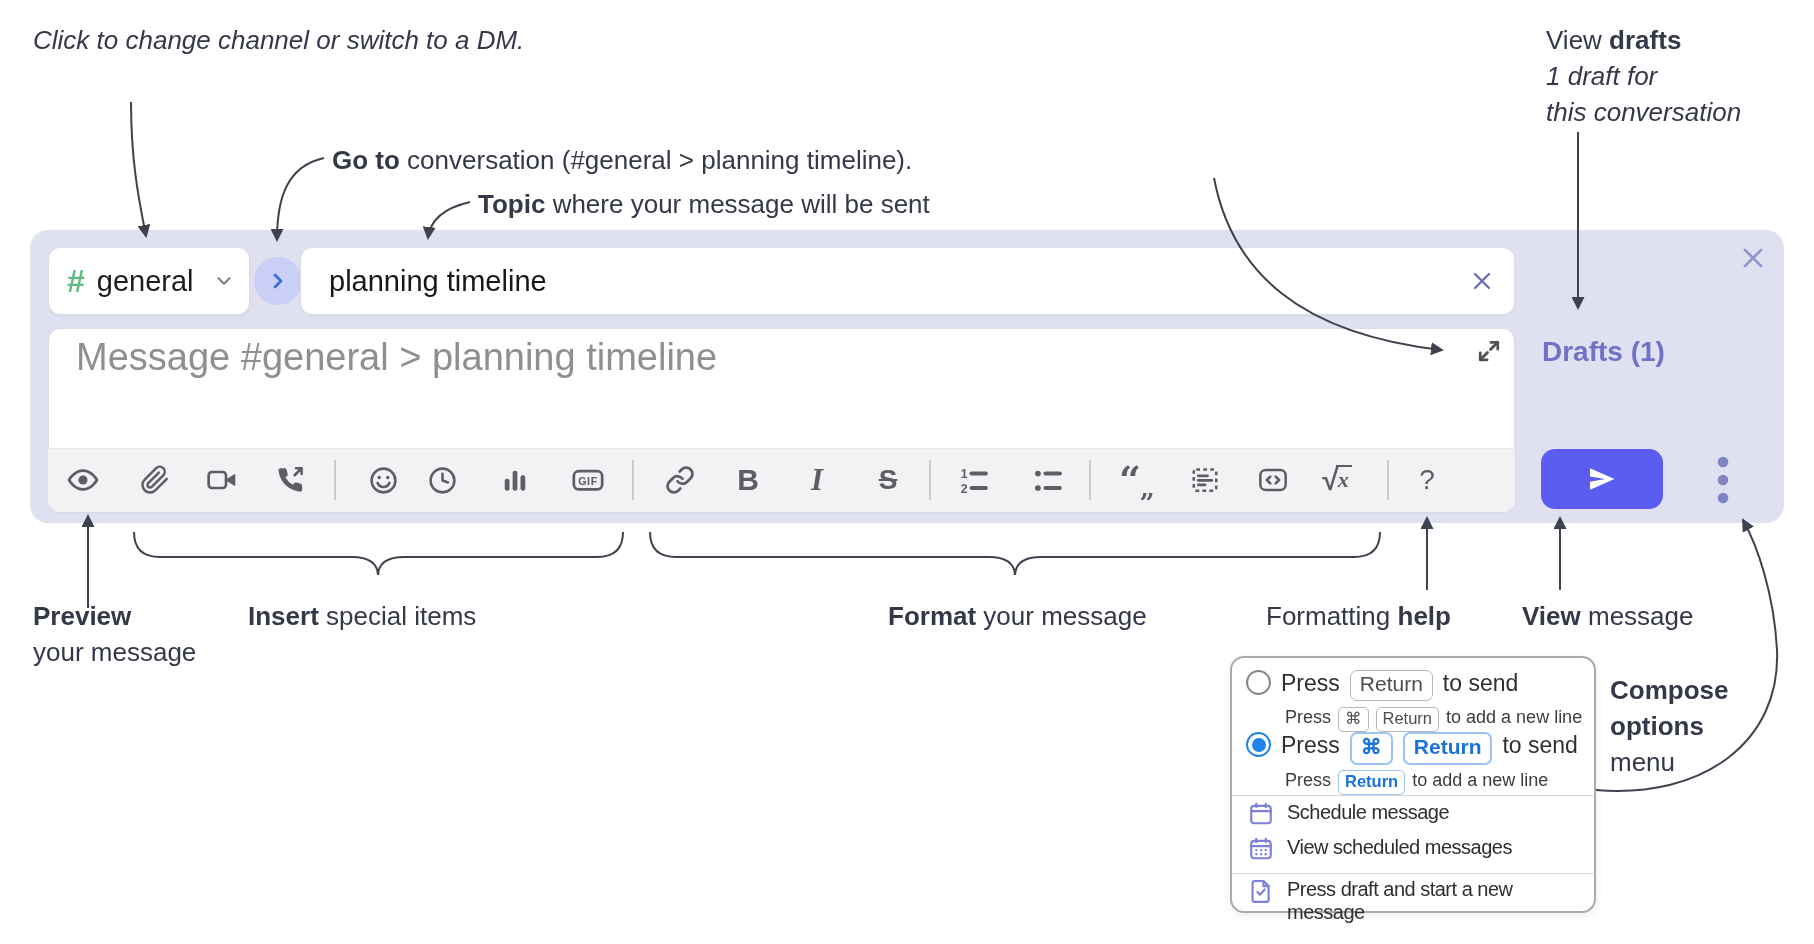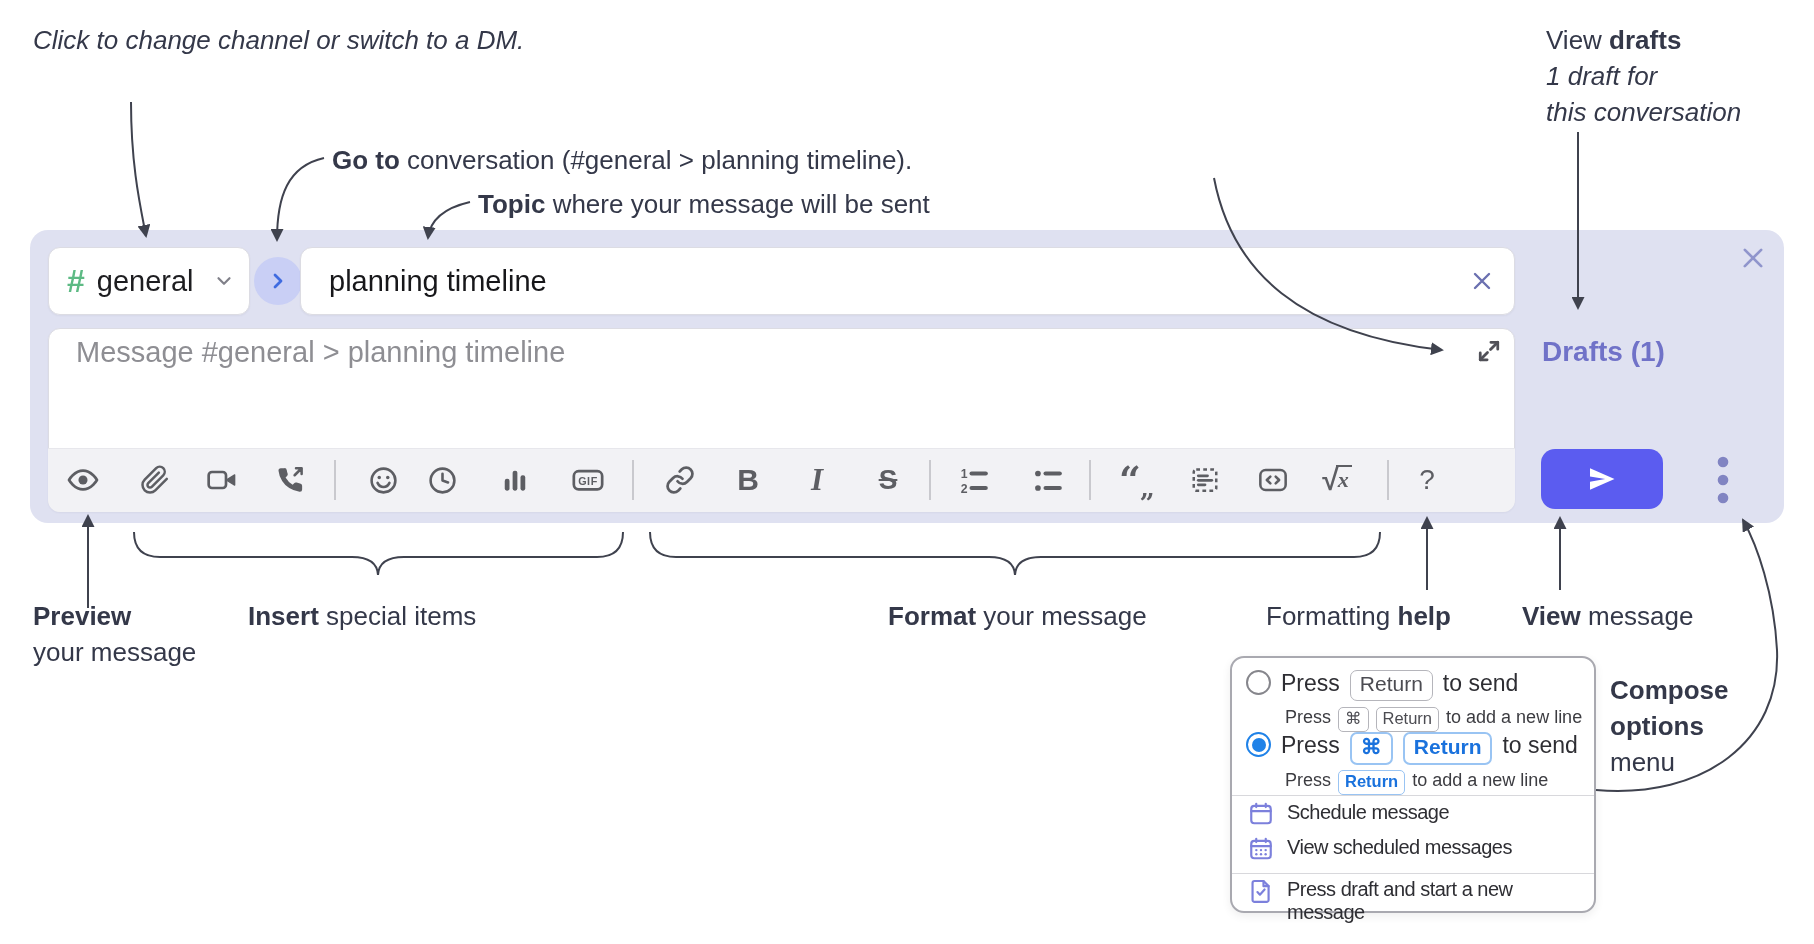--- a/index.html
+++ b/index.html
@@ -18,21 +18,21 @@
   .chan{left:48px;top:247px;width:202px;height:68px;display:flex;align-items:center;
         padding:0 14px 0 18px;cursor:pointer;}
   .chan .hash{font-size:32px;font-weight:700;color:#5dba84;margin-right:12px;}
   .chan .cname{font-size:29px;font-weight:500;color:#1d1d20;flex:1;}
   .gotobtn{left:254px;top:257px;width:48px;height:48px;border-radius:50%;
            background:#c9cff5;display:flex;align-items:center;justify-content:center;cursor:pointer;}
   .topic{left:300px;top:247px;width:1215px;height:68px;display:flex;align-items:center;
          padding:0 18px 0 28px;}
   .topic .tval{font-size:29px;color:#17171a;flex:1;}
   .msgbox{left:48px;top:328px;width:1467px;height:184px;}
-  .placeholder{position:absolute;left:76px;top:336px;font-size:29px;color:#8e8e93;}
+  .placeholder{position:absolute;left:76px;top:336px;font-size:38px;color:#8e8e93;}
   .toolbar{position:absolute;left:48px;top:448px;width:1467px;height:64px;
            background:#f2f2f5;border-top:1px solid #e7e7ec;border-radius:0 0 12px 12px;box-sizing:border-box;}
   .tbi{position:absolute;top:452px;width:48px;height:56px;display:flex;align-items:center;
        justify-content:center;color:#5d5e63;cursor:pointer;}
   .tbdiv{position:absolute;top:460px;width:2px;height:40px;background:#c9c9ce;}
   .bold-g{font-size:30px;font-weight:700;}
   .italic-g{font-family:"Liberation Serif",serif;font-style:italic;font-size:31px;font-weight:600;}
   .strike-g{font-size:28px;font-weight:700;text-decoration:line-through;}
   .help-g{font-size:28px;font-weight:500;}
   .q-open{font-family:"DejaVu Serif",serif;font-weight:700;font-size:38px;line-height:20px;}

